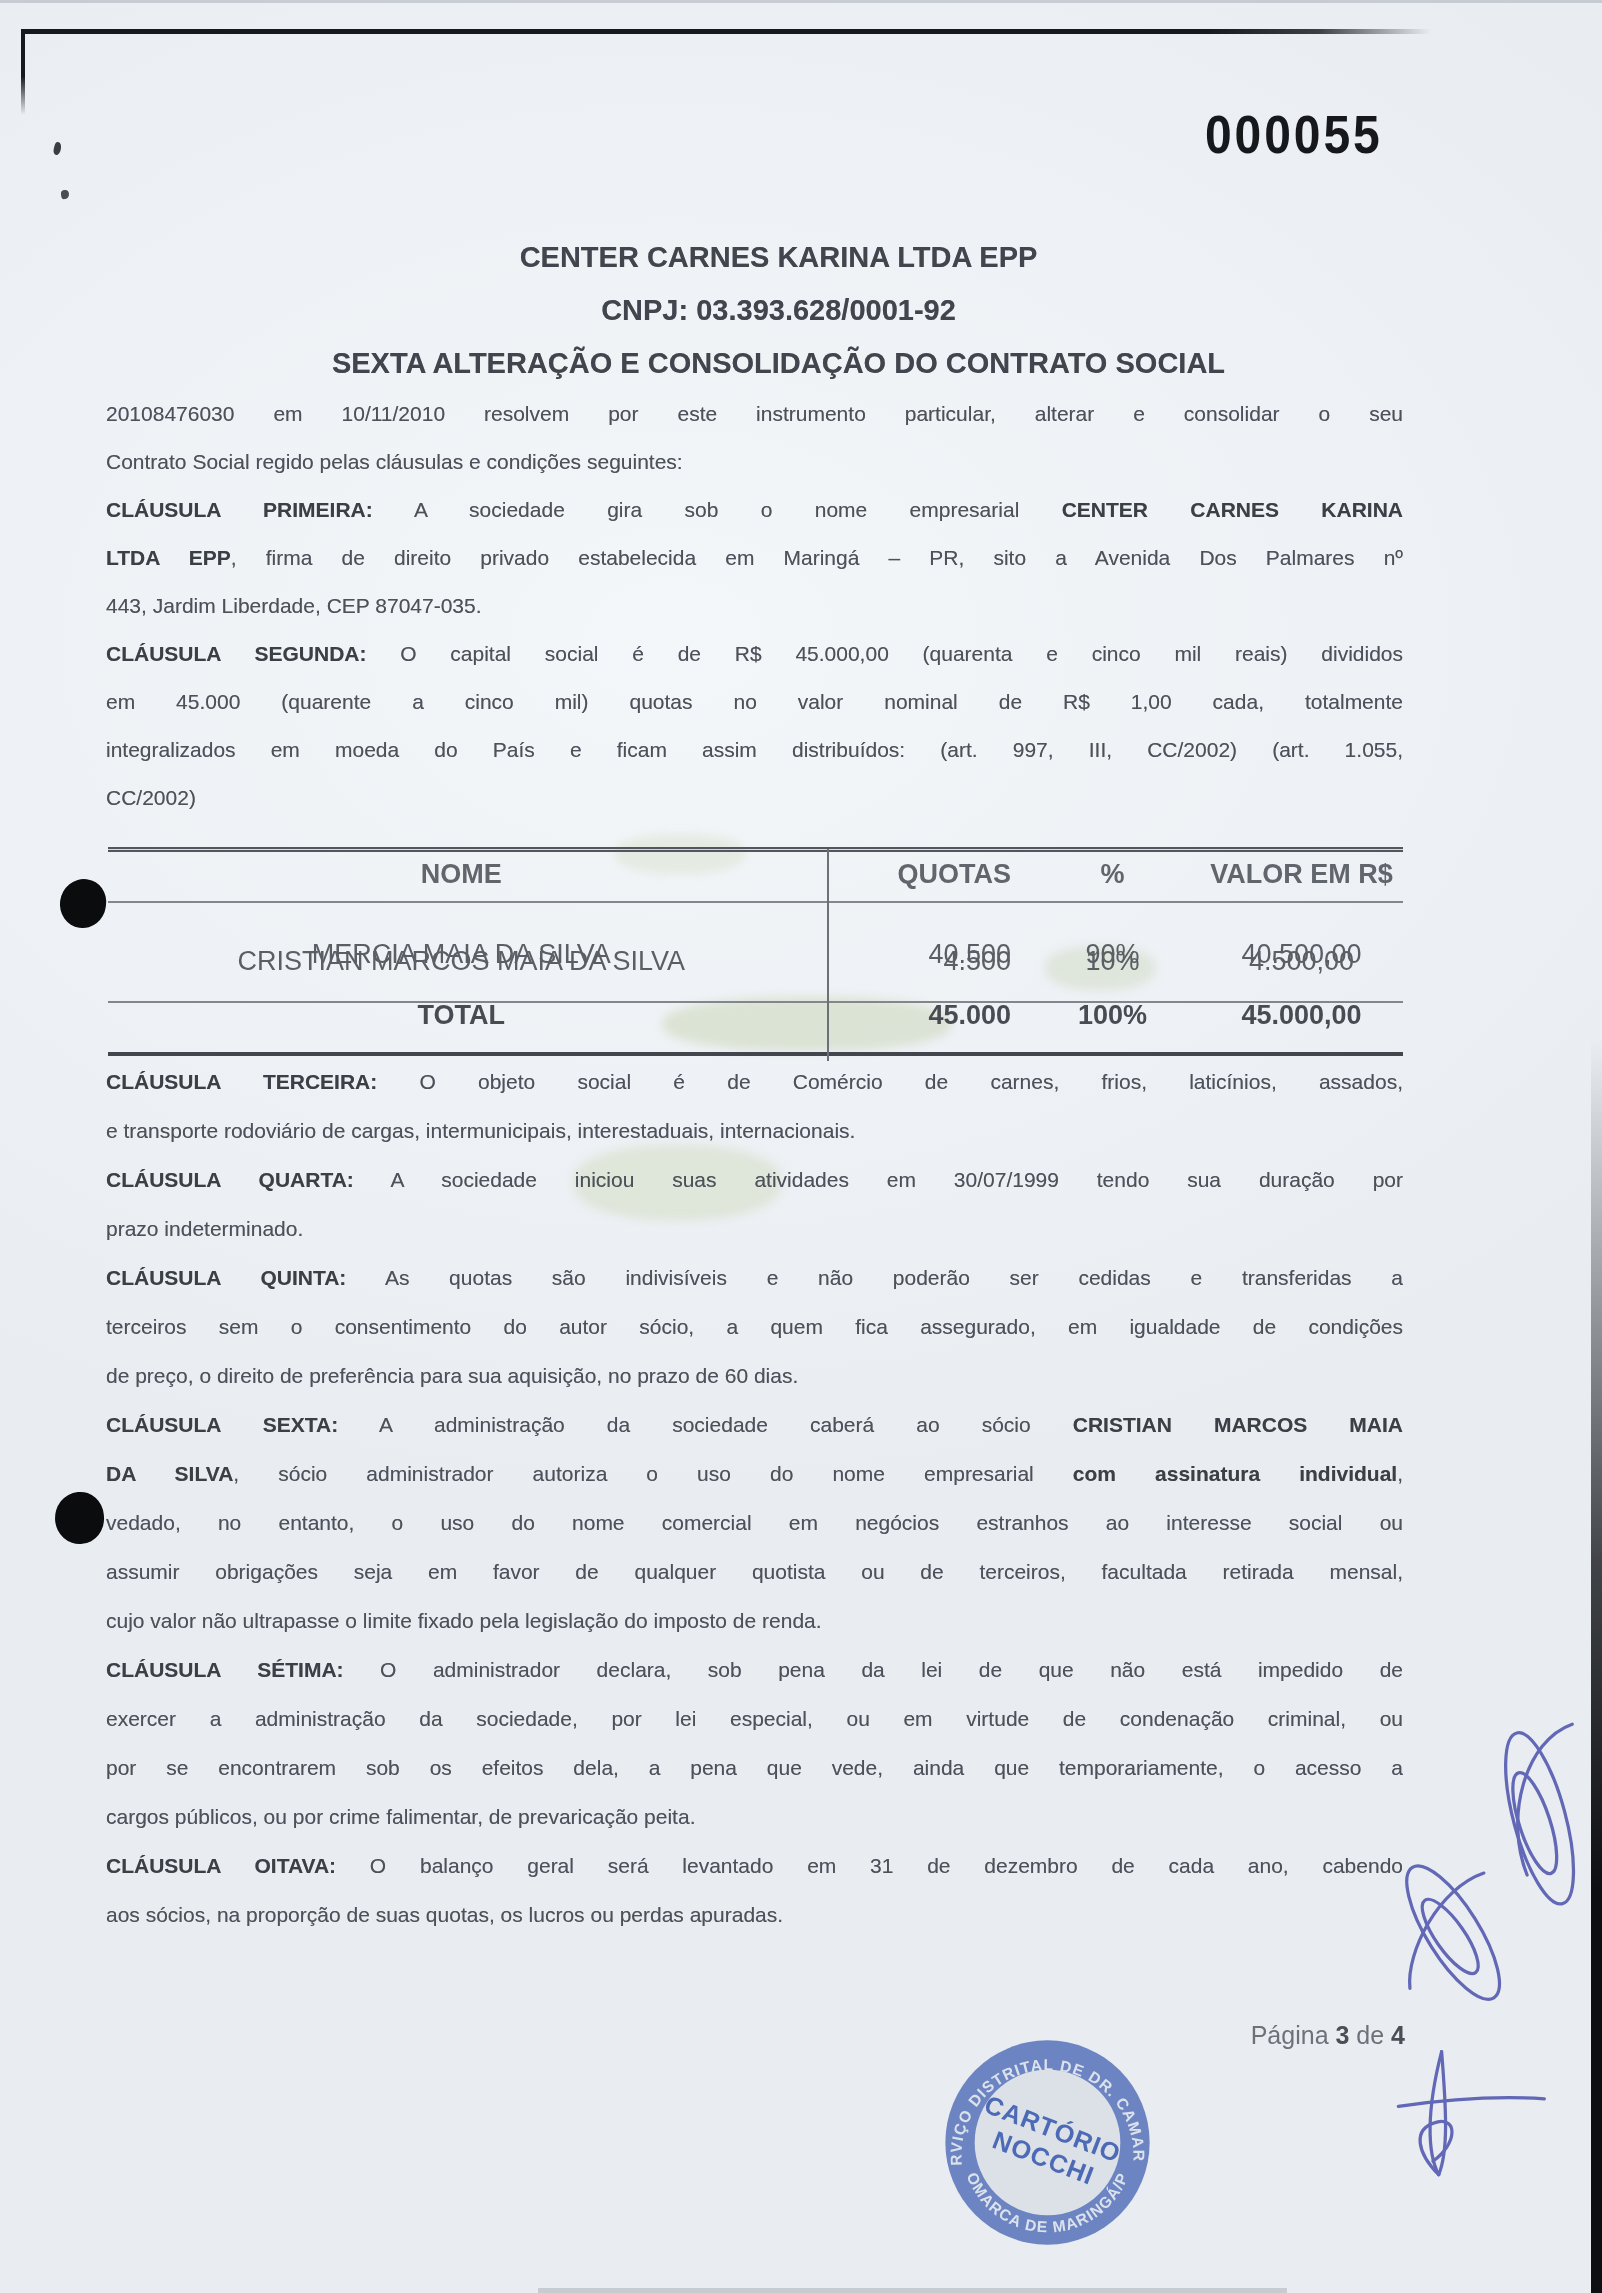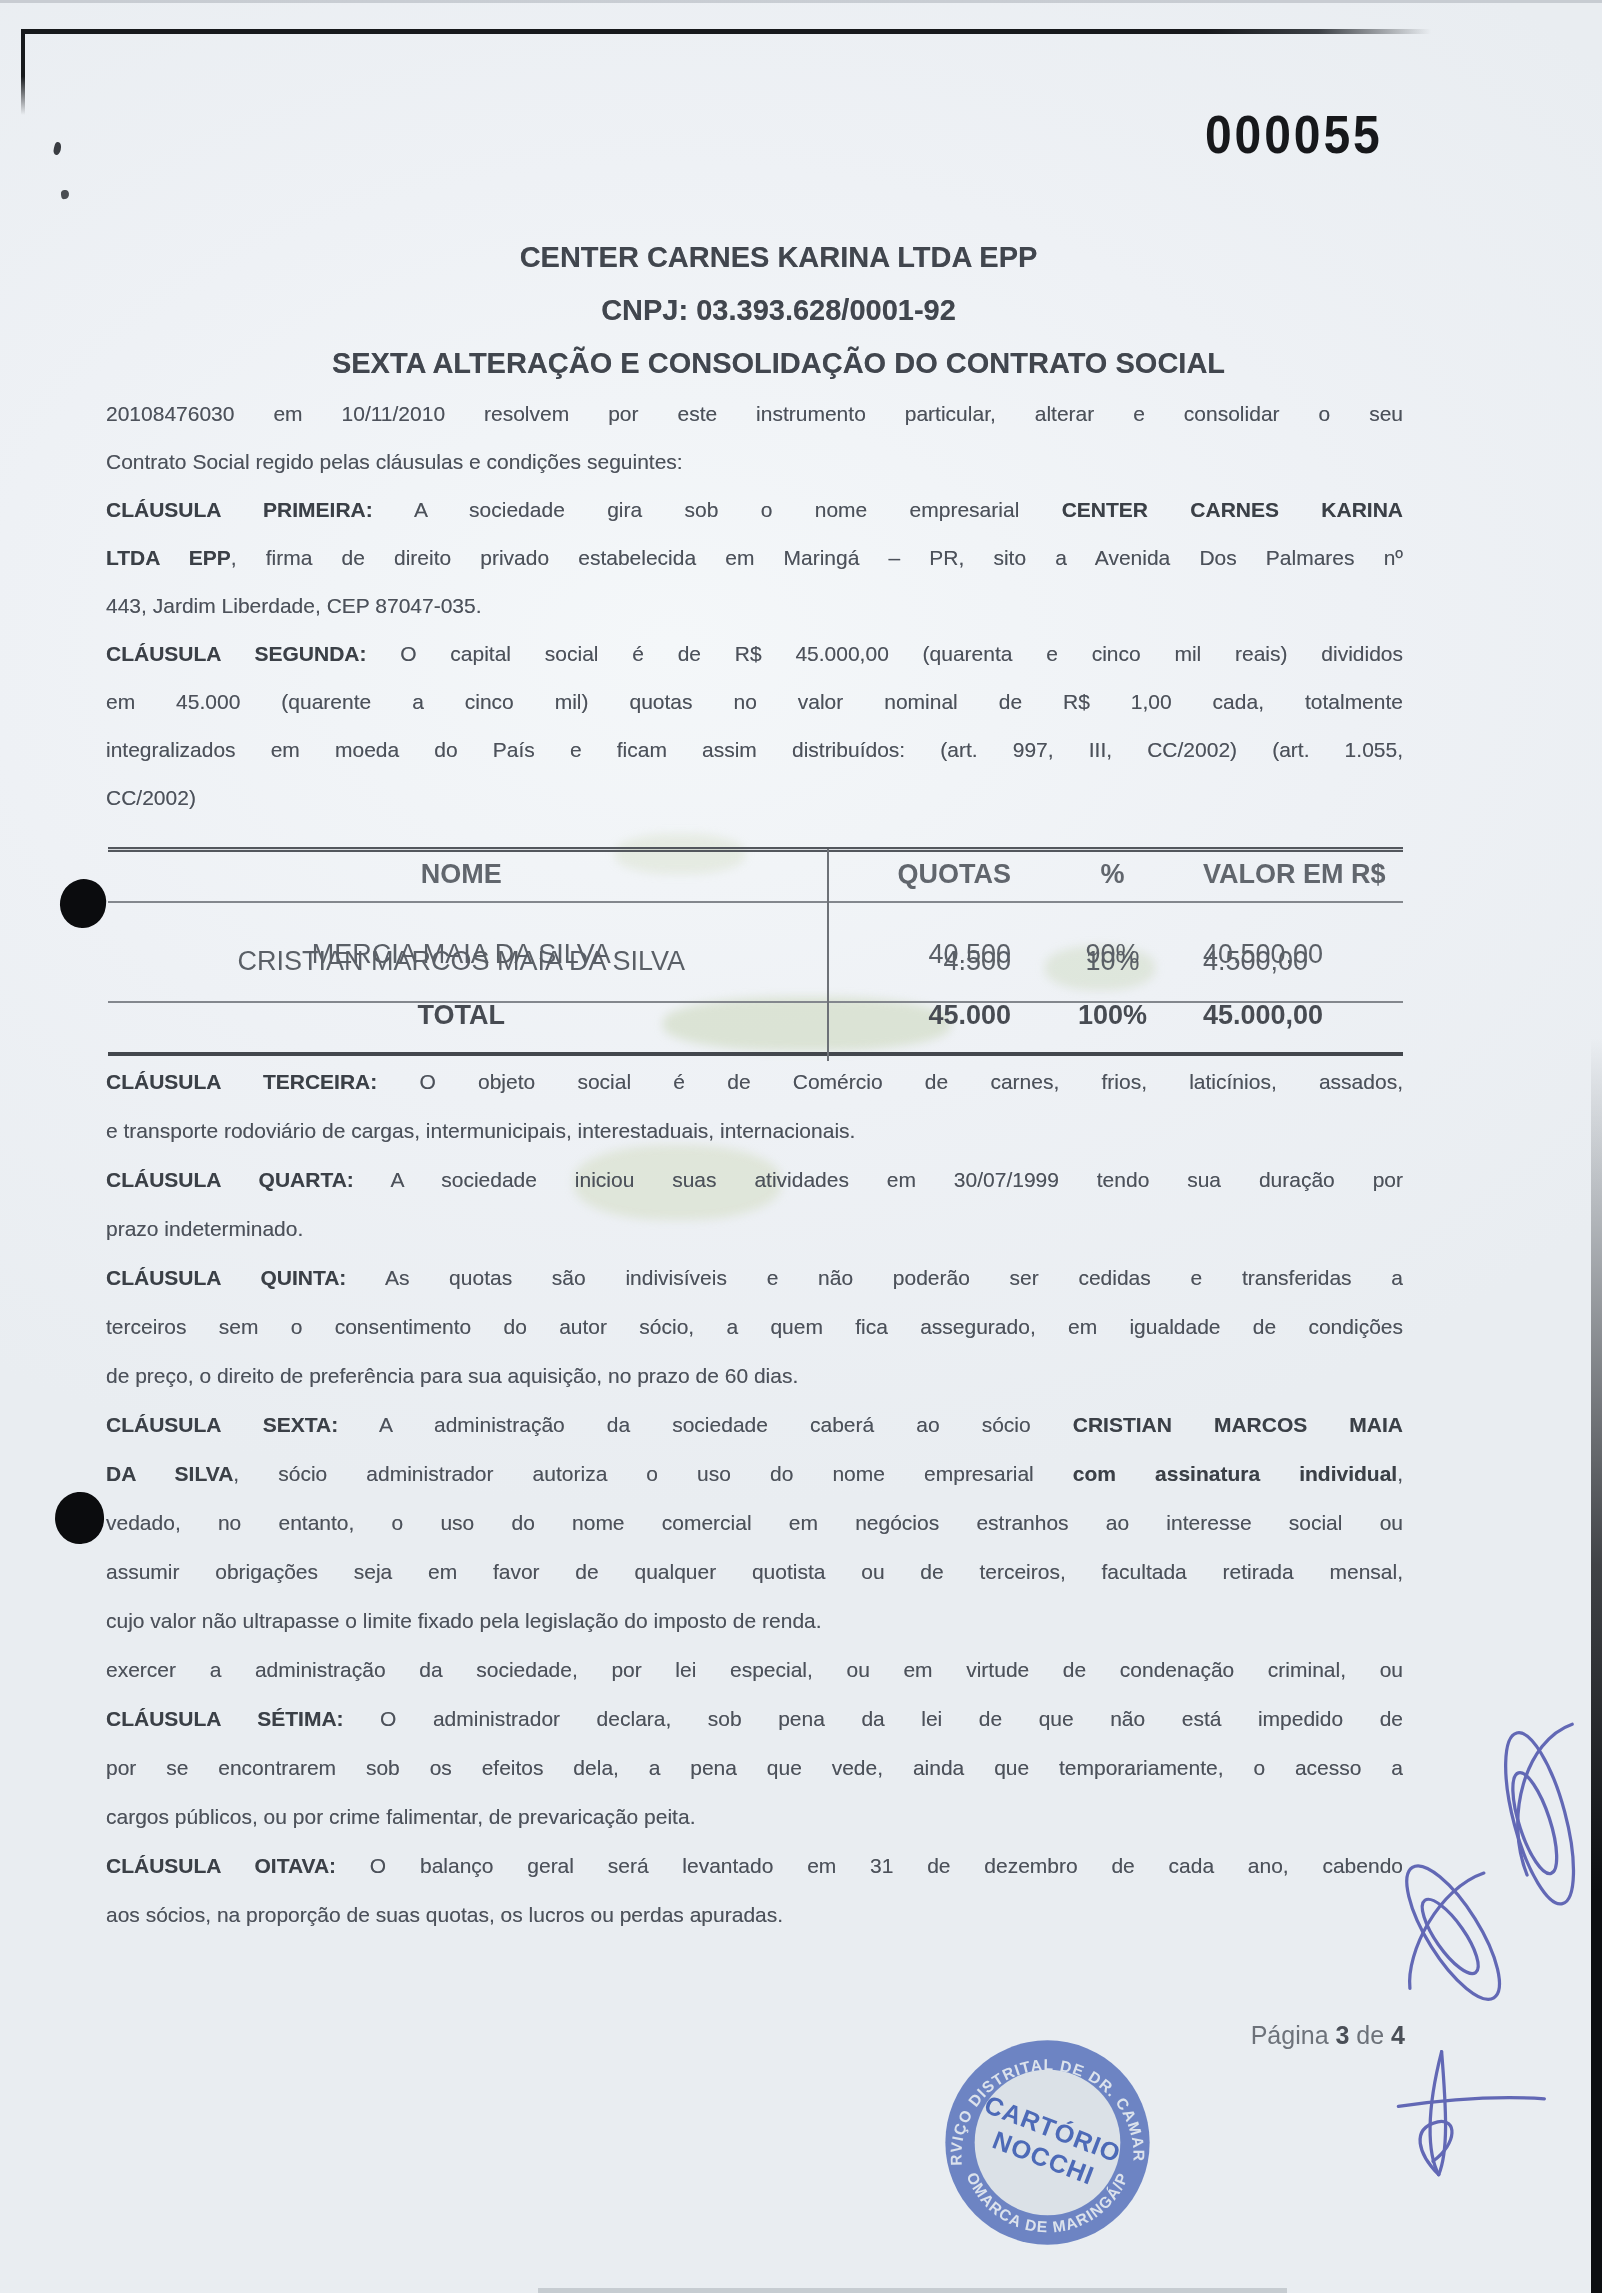--- a/index.html
+++ b/index.html
@@ -42,21 +42,21 @@
   .l-top{top:0;height:4.8px;background:linear-gradient(#53575d 0 1.9px,rgba(83,87,93,.15) 1.9px 2.9px,#53575d 2.9px 4.8px);}
   .l-head{top:54px;height:1.9px;background:#83878d;}
   .l-total{top:154px;height:1.9px;background:#83878d;}
   .l-bottom{top:205px;height:3.8px;background:#43474d;}
   .vdiv{position:absolute;left:719px;top:1.9px;width:1.9px;height:212px;background:#6d7177;}
   .trow{position:absolute;left:0;width:100%;height:42px;line-height:42px;}
   .trow .cell{position:absolute;top:0;height:42px;}
   .c-name{left:17.3px;width:672px;text-align:center;}
   .c-q{left:730px;width:173px;text-align:right;}
   .c-p{left:913px;width:183px;text-align:center;}
-  .c-v{left:1095px;width:197px;text-align:left;}
+  .c-v{left:1095px;width:197px;text-align:center;}
   .trow.thead{top:5.8px;color:#61666d;font-weight:700;}
   .trow.r1{top:46px;color:#5a5f66;margin-top:40px;}
   .trow.r2{top:93px;color:#5a5f66;}
   .trow.rtotal{top:147px;color:#474b52;font-weight:700;}
   
   .pagelabel{left:1057px;top:2019px;width:348px;text-align:right;font-size:25px;line-height:33px;color:#6d727a;}
   .pagelabel .b{font-weight:700;color:#4a4f57;}
   
   .stamp{left:934px;top:2029px;mix-blend-mode:multiply;opacity:.93;}
   .ringtext{fill:#f0f4fa;font-weight:700;font-size:16.5px;letter-spacing:1.2px;font-family:"Liberation Sans",sans-serif;}
@@ -146,22 +146,22 @@
         <div class="tline last"><span>de preço, o direito de preferência para sua aquisição, no prazo de 60 dias.</span></div>
       </div>
     <div class="para">
         <div class="tline"><span class="b">CLÁUSULA SEXTA:</span><span> A administração da sociedade caberá ao sócio </span><span class="b">CRISTIAN MARCOS MAIA</span></div>
         <div class="tline"><span class="b">DA SILVA</span><span>, sócio administrador autoriza o uso do nome empresarial </span><span class="b">com assinatura individual</span><span>,</span></div>
         <div class="tline"><span>vedado, no entanto, o uso do nome comercial em negócios estranhos ao interesse social ou</span></div>
         <div class="tline"><span>assumir obrigações seja em favor de qualquer quotista ou de terceiros, facultada retirada mensal,</span></div>
         <div class="tline last"><span>cujo valor não ultrapasse o limite fixado pela legislação do imposto de renda.</span></div>
       </div>
     <div class="para">
+        <div class="tline"><span class="b">CLÁUSULA SÉTIMA:</span><span> O administrador declara, sob pena da lei de que não está impedido de</span></div>
         <div class="tline"><span>exercer a administração da sociedade, por lei especial, ou em virtude de condenação criminal, ou</span></div>
-        <div class="tline"><span class="b">CLÁUSULA SÉTIMA:</span><span> O administrador declara, sob pena da lei de que não está impedido de</span></div>
         <div class="tline"><span>por se encontrarem sob os efeitos dela, a pena que vede, ainda que temporariamente, o acesso a</span></div>
         <div class="tline last"><span>cargos públicos, ou por crime falimentar, de prevaricação peita.</span></div>
       </div>
     <div class="para">
         <div class="tline"><span class="b">CLÁUSULA OITAVA:</span><span> O balanço geral será levantado em 31 de dezembro de cada ano, cabendo</span></div>
         <div class="tline last"><span>aos sócios, na proporção de suas quotas, os lucros ou perdas apuradas.</span></div>
       </div>
   </div>
 
   <div class="abs pagelabel"><span>Página </span><span class="b">3</span><span> de </span><span class="b">4</span></div>

